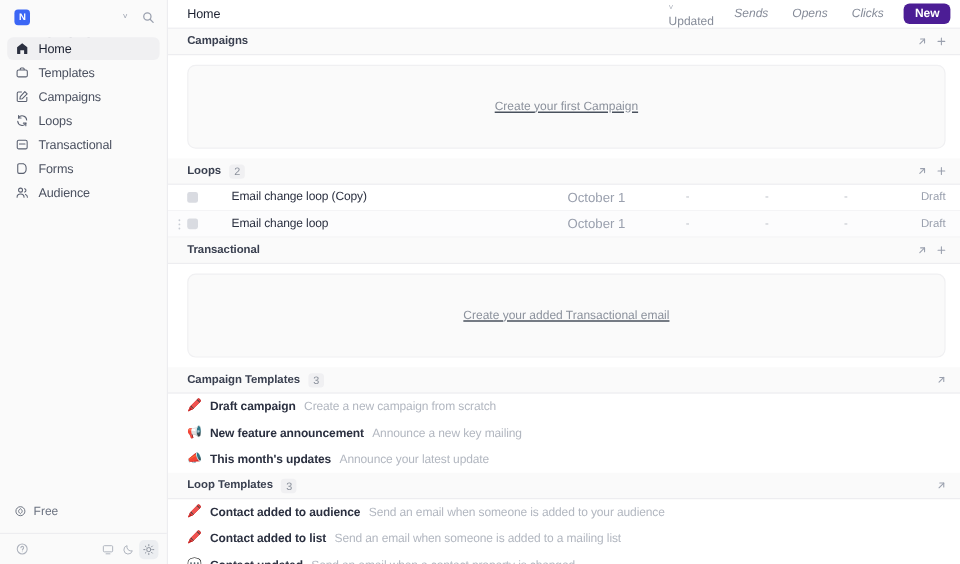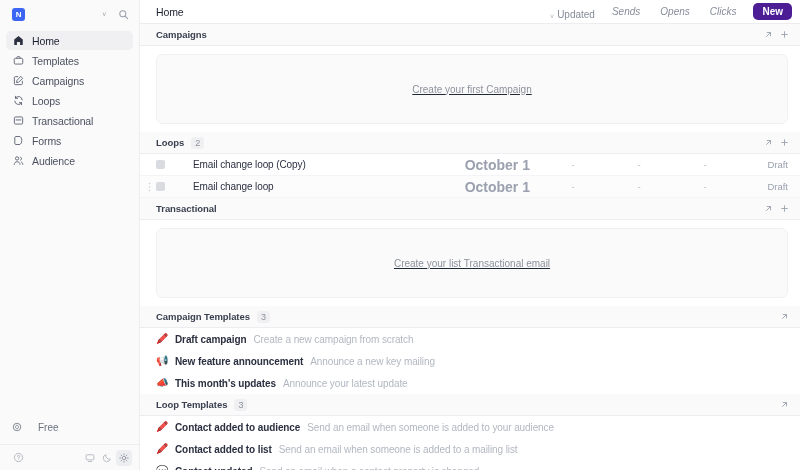--- a/index.html
+++ b/index.html
@@ -48,21 +48,21 @@
   }
   .nav-item.active { background: #f0f0f2; }
   .nav-item .ico { width: 12px; height: 12px; display: flex; align-items: center; justify-content: center; color: #5a6070; flex: 0 0 12px; }
   .nav-item.active .ico { color: #2b3040; }
   .nav-label { font-size: 10.5px; letter-spacing: -0.1px; color: #4b5160; }
   .nav-item.active .nav-label { color: #1b2030; font-weight: 500; }
 
   .sb-spacer { flex: 1; }
   .plan-row { padding: 0 6px 8px 6px; }
   .plan-chip {
-    display: inline-flex; align-items: center; gap: 16px;
+    display: inline-flex; align-items: center; gap: 6px;
     height: 18px; padding: 0 7px 0 5px; border-radius: 5px;
     cursor: pointer; color: #6b7280;
   }
   .plan-chip .ico { width: 11px; height: 11px; display: flex; align-items: center; justify-content: center; }
   .plan-label { font-size: 10px; color: #6b7280; }
 
   .sb-bottom {
     height: 26px; border-top: 1px solid #ededf0;
     display: flex; align-items: center; justify-content: space-between;
     padding: 0 7px 0 10px;
@@ -81,23 +81,23 @@
     height: 24px; flex: 0 0 24px;
     border-bottom: 1px solid #ededf0;
     display: flex; align-items: center;
     padding: 0 8px 0 16px;
     background: #fff;
   }
   .crumb { font-size: 10.5px; font-weight: 500; color: #1b2030; letter-spacing: -0.1px; }
   .topbar-spacer { flex: 1; }
   .top-actions { display: flex; align-items: center; gap: 2px; }
   .sort-btn {
-    display: flex; align-items: flex-end; gap: 3px;
+    display: flex; align-items: flex-start; gap: 3px;
     height: 17px; padding: 0 6px; border-radius: 5px;
-    font-size: 10px; color: #868c99; cursor: pointer;
+    font-size: 10px; color: #868c99; cursor: pointer; flex-direction: column;
   }
   .sort-btn .caret { font-size: 7px; color: #aeb3bd; }
   .col-btn {
     height: 17px; padding: 0 9px; border-radius: 5px;
     font-size: 10px; color: #868c99; cursor: pointer;
     display: flex; align-items: center; font-style: italic;
   }
   .new-btn {
     height: 17px; padding: 0 9px; border-radius: 5px;
     font-size: 10px; font-weight: 600; color: #ffffff;
@@ -150,21 +150,21 @@
     position: absolute; left: 5px; top: 0; bottom: 0;
     display: flex; align-items: center; justify-content: center;
     width: 8px; color: #c8ccd4; font-size: 9px; line-height: 1; cursor: grab;
   }
   .row-icon {
     width: 9px; height: 9px; border-radius: 2px;
     background: #d9dbe1; flex: 0 0 9px; margin-right: 8px;
   }
   .row-name { font-size: 10px; color: #2b3040; font-weight: 500; letter-spacing: -0.1px; }
   .row-spacer { flex: 1; }
-  .row-date { font-size: 14px; color: #9aa0ae; width: 66px; text-align: right; font-weight: bold; }
+  .row-date { font-size: 11px; color: #9aa0ae; width: 66px; text-align: center; }
   .row-metric { font-size: 9.5px; color: #bcc0c8; width: 46px; text-align: center; }
   .row-status { font-size: 9.5px; color: #9aa0ae; width: 40px; text-align: right; }
 
   .tpl-row {
     height: 22px; display: flex; align-items: center; gap: 7px;
     padding: 0 12px 0 16px; cursor: pointer;
   }
   .tpl-emoji { font-size: 10px; width: 12px; text-align: center; line-height: 1; }
   .tpl-name { font-size: 10px; font-weight: 600; color: #2b3040; letter-spacing: -0.1px; }
   .tpl-desc { font-size: 10px; color: #b2b7c0; letter-spacing: -0.1px; }
@@ -428,21 +428,21 @@
         <div class="sec-act">
           <span>
             <svg width="9" height="9" viewBox="0 0 16 16" fill="none" stroke="currentColor" stroke-width="1.6" stroke-linecap="round">
               <path d="M8 3v10M3 8h10"></path>
             </svg>
           </span>
         </div>
       </div>
       <div class="empty-wrap">
         <div class="empty-box">
-          <span class="empty-txt">Create your list Transactional email</span>
+          <span class="empty-txt">Create your added Transactional email</span>
         </div>
       </div>
 
       <div class="sec-head">
         <span class="sec-title">Campaign Templates</span>
         <span class="sec-count">3</span>
         <div class="sec-spacer"></div>
         <div class="sec-act">
           <span>
             <svg width="9" height="9" viewBox="0 0 16 16" fill="none" stroke="currentColor" stroke-width="1.6" stroke-linecap="round" stroke-linejoin="round">

